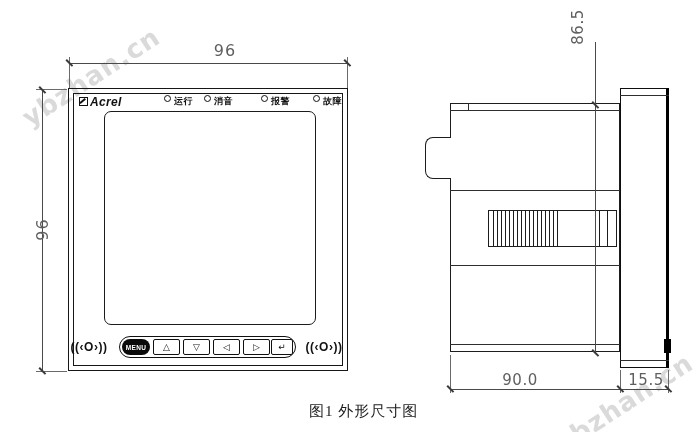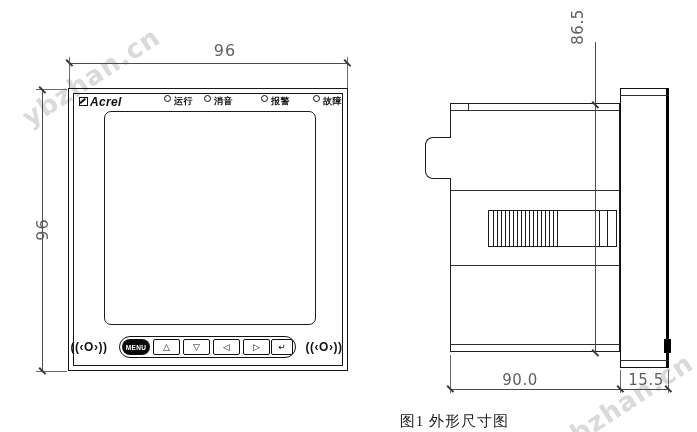--- a/index.html
+++ b/index.html
@@ -36,21 +36,21 @@
   
   #side-body{position:absolute;left:450px;top:103px;width:170px;height:249px;border:1.1px solid #1d1d1d;box-sizing:border-box;background:#fff;}
   #side-clip{position:absolute;left:425px;top:137px;width:26px;height:42px;border:1.1px solid #1d1d1d;border-right:none;border-radius:8px 0 0 8px;box-sizing:border-box;background:#fff;}
   #side-slot{position:absolute;left:488px;top:210px;width:129px;height:37px;border:1.1px solid #1d1d1d;box-sizing:border-box;background:#fff;}
   #slot-stripes{position:absolute;left:4px;top:0;bottom:0;width:66px;background:repeating-linear-gradient(90deg,#1c1c1c 0 1px,transparent 1px 4px);}
   .slot-line{position:absolute;top:0;bottom:0;width:1px;background:#1c1c1c;}
   #side-bezel{position:absolute;left:620px;top:88px;width:49px;height:280px;border:1.2px solid #0e0e0e;border-right:3px solid #000;box-sizing:border-box;background:#fff;}
   #bezel-clip{position:absolute;left:664px;top:339px;width:7px;height:14px;background:#000;}
 
   
-  #caption{position:absolute;left:309px;top:412px;width:200px;text-align:right;font-size:15px;color:#1c1c1c;font-family:"Liberation Serif","DejaVu Serif",serif;letter-spacing:1px;}
+  #caption{position:absolute;left:309px;top:402px;width:200px;text-align:left;font-size:15px;color:#1c1c1c;font-family:"Liberation Serif","DejaVu Serif",serif;letter-spacing:1px;}
   .watermark{position:absolute;color:#dadada;font-size:26px;font-weight:bold;font-family:"DejaVu Sans",sans-serif;transform:rotate(-33deg);white-space:nowrap;letter-spacing:1px;}
 </style>
 </head>
 <body>
 
 <div id="canvas">
 
   <div class="watermark" style="left:12px;top:62px;">ybzhan.cn</div>
   <div class="watermark" style="left:545px;top:388px;">ybzhan.cn</div>
 

